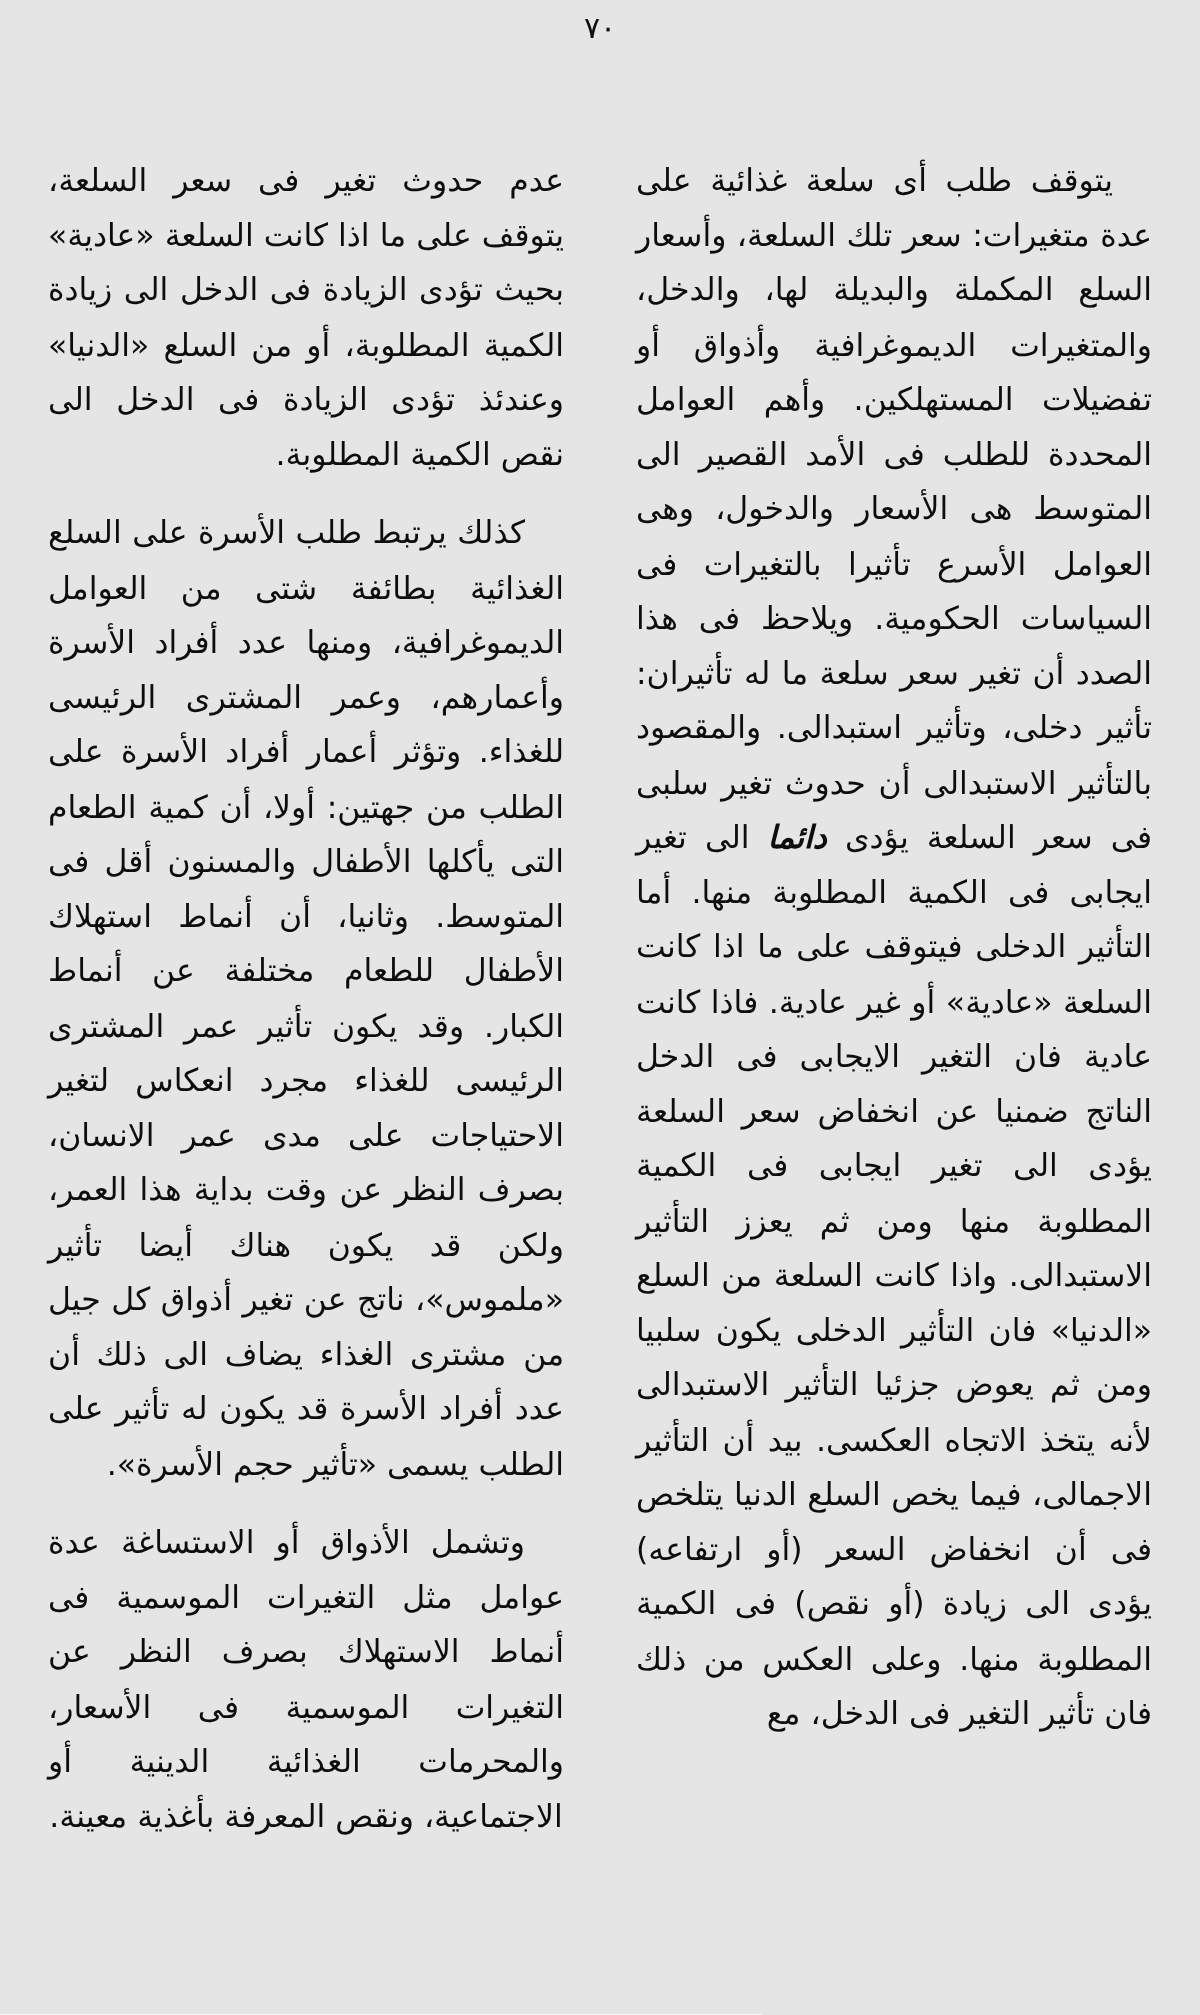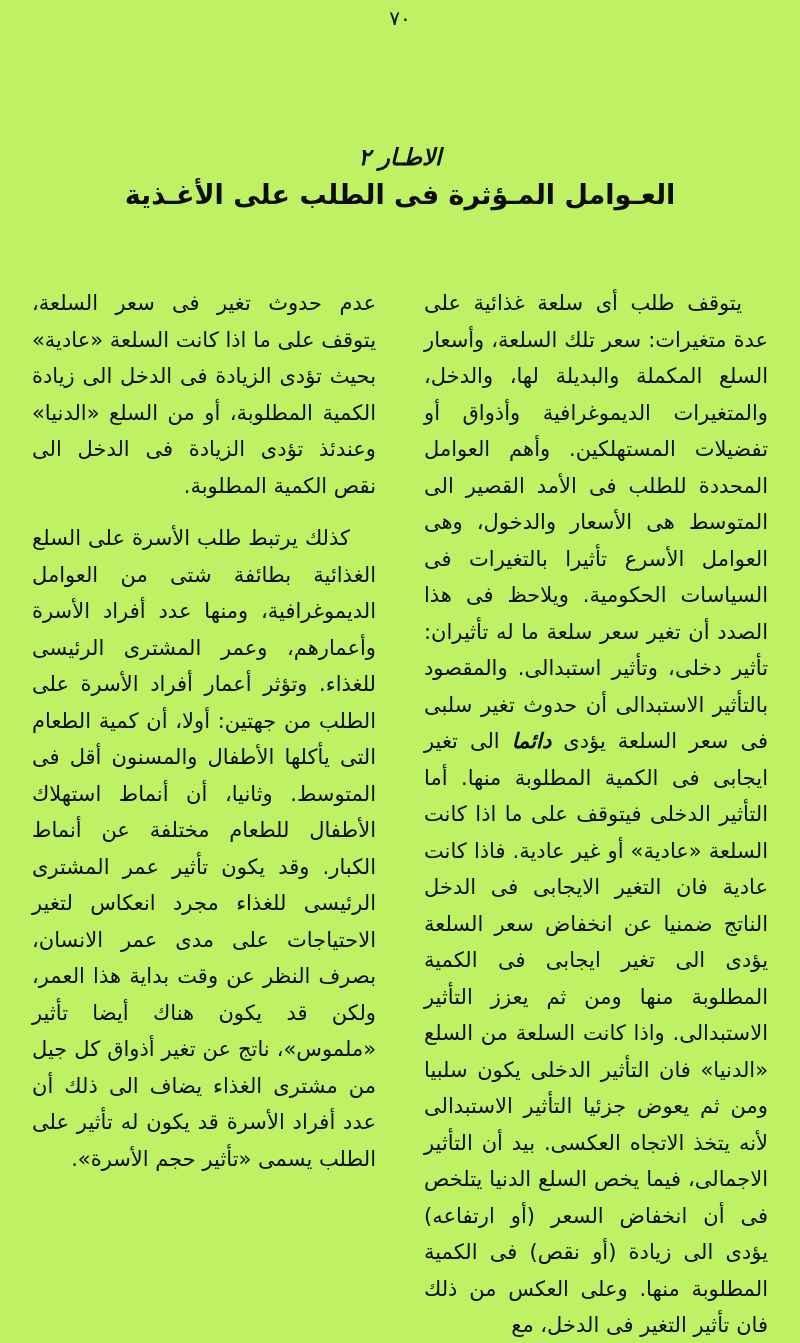--- a/index.html
+++ b/index.html
@@ -5,21 +5,21 @@
   html, body {
     margin: 0;
     padding: 0;
     background: #ffffff;
   }
   .page {
     position: relative;
     width: 800px;
     height: 1343px;
     margin: 0 auto;
-    background: #bef264;
+    background: #e5e5e5;
     color: #0d0d0d;
     font-family: "DejaVu Sans", sans-serif;
     box-sizing: border-box;
     padding: 6px 16px 8px 16px;
     overflow: hidden;
     direction: rtl;
   }
   .page-number {
     text-align: center;
     font-size: 20px;
@@ -70,33 +70,30 @@
     font-weight: bold;
   }
 </style>
 </head>
 <body>
 
 <div class="page">
 
   <div class="page-number">٧٠</div>
 
-  <div class="heading-block">
-    <div class="box-label">الاطـار ٢</div>
-    <h1 class="page-title">العـوامل المـؤثرة فى الطلب على الأغـذية</h1>
-  </div>
 
   <div class="columns">
 
     <div class="col">
       <p class="indent">
         <span>يتوقف طلب أى سلعة غذائية على عدة متغيرات: سعر تلك السلعة، وأسعار السلع المكملة والبديلة لها، والدخل، والمتغيرات الديموغرافية وأذواق أو تفضيلات المستهلكين. وأهم العوامل المحددة للطلب فى الأمد القصير الى المتوسط هى الأسعار والدخول، وهى العوامل الأسرع تأثيرا بالتغيرات فى السياسات الحكومية. ويلاحظ فى هذا الصدد أن تغير سعر سلعة ما له تأثيران: تأثير دخلى، وتأثير استبدالى. والمقصود بالتأثير الاستبدالى أن حدوث تغير سلبى فى سعر السلعة يؤدى </span><em class="word-emph">دائما</em><span> الى تغير ايجابى فى الكمية المطلوبة منها. أما التأثير الدخلى فيتوقف على ما اذا كانت السلعة «عادية» أو غير عادية. فاذا كانت عادية فان التغير الايجابى فى الدخل الناتج ضمنيا عن انخفاض سعر السلعة يؤدى الى تغير ايجابى فى الكمية المطلوبة منها ومن ثم يعزز التأثير الاستبدالى. واذا كانت السلعة من السلع «الدنيا» فان التأثير الدخلى يكون سلبيا ومن ثم يعوض جزئيا التأثير الاستبدالى لأنه يتخذ الاتجاه العكسى. بيد أن التأثير الاجمالى، فيما يخص السلع الدنيا يتلخص فى أن انخفاض السعر (أو ارتفاعه) يؤدى الى زيادة (أو نقص) فى الكمية المطلوبة منها. وعلى العكس من ذلك فان تأثير التغير فى الدخل، مع</span>
       </p>
     </div>
 
     <div class="col">
       <p>عدم حدوث تغير فى سعر السلعة، يتوقف على ما اذا كانت السلعة «عادية» بحيث تؤدى الزيادة فى الدخل الى زيادة الكمية المطلوبة، أو من السلع «الدنيا» وعندئذ تؤدى الزيادة فى الدخل الى نقص الكمية المطلوبة.</p>
       <p class="indent">كذلك يرتبط طلب الأسرة على السلع الغذائية بطائفة شتى من العوامل الديموغرافية، ومنها عدد أفراد الأسرة وأعمارهم، وعمر المشترى الرئيسى للغذاء. وتؤثر أعمار أفراد الأسرة على الطلب من جهتين: أولا، أن كمية الطعام التى يأكلها الأطفال والمسنون أقل فى المتوسط. وثانيا، أن أنماط استهلاك الأطفال للطعام مختلفة عن أنماط الكبار. وقد يكون تأثير عمر المشترى الرئيسى للغذاء مجرد انعكاس لتغير الاحتياجات على مدى عمر الانسان، بصرف النظر عن وقت بداية هذا العمر، ولكن قد يكون هناك أيضا تأثير «ملموس»، ناتج عن تغير أذواق كل جيل من مشترى الغذاء يضاف الى ذلك أن عدد أفراد الأسرة قد يكون له تأثير على الطلب يسمى «تأثير حجم الأسرة».</p>
+      <p class="indent center-last">وتشمل الأذواق أو الاستساغة عدة عوامل مثل التغيرات الموسمية فى أنماط الاستهلاك بصرف النظر عن التغيرات الموسمية فى الأسعار، والمحرمات الغذائية الدينية أو الاجتماعية، ونقص المعرفة بأغذية معينة.</p>
     </div>
 
   </div>
 
 </div>
 
 </body></html>

